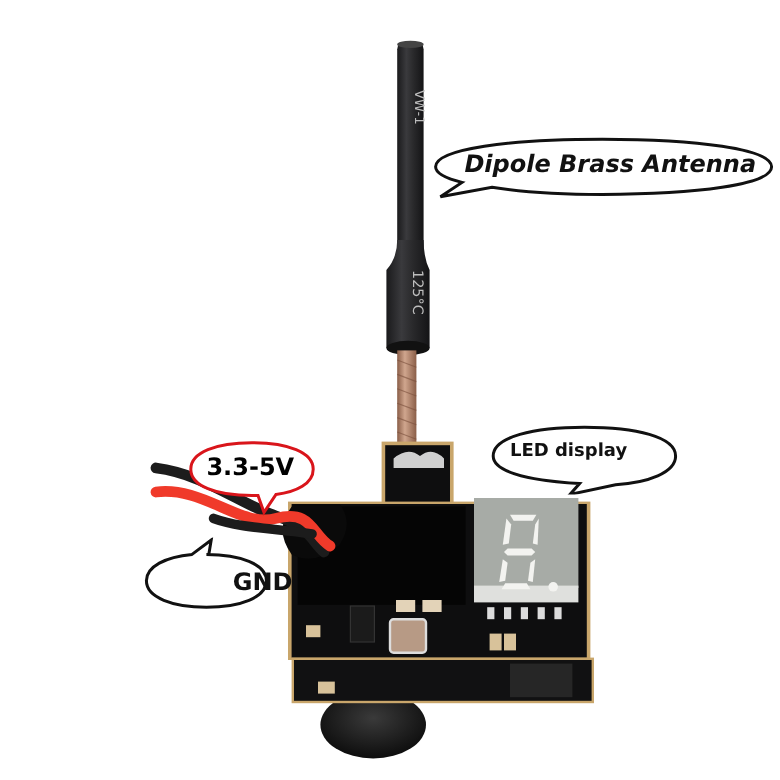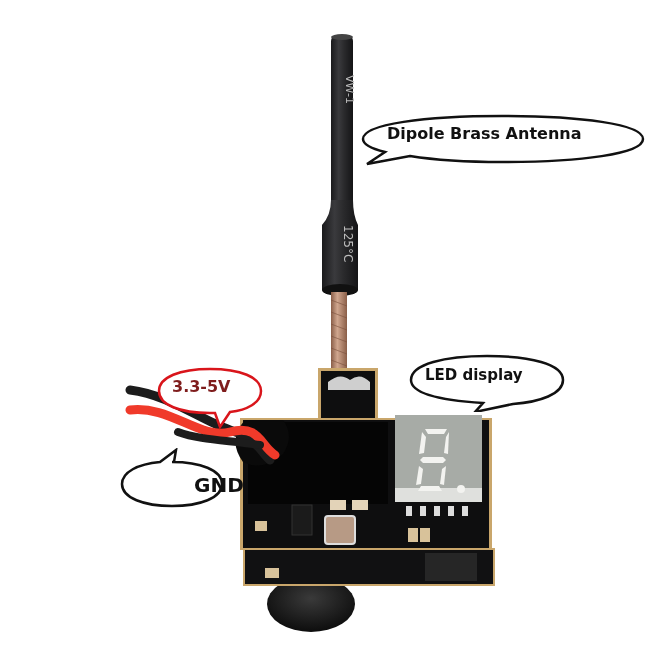--- a/index.html
+++ b/index.html
@@ -104,35 +104,35 @@
       <path d="M130 410 C 170 405, 200 440, 230 432 S 260 446, 275 455" stroke="#f03a2a" stroke-width="9" fill="none" stroke-linecap="round"></path>
       <path d="M178 432 C 200 440, 225 440, 260 445" stroke="#1c1c1c" stroke-width="8" fill="none" stroke-linecap="round"></path>
     </g>
   </svg>
 </div>
 
 <div class="abs" style="left:355px;top:112px;width:295px;height:56px;">
   <svg width="295" height="56" class="abs" style="left:0;top:0;">
     <path d="M147 4 C 225 4, 288 12, 288 27 C 288 42, 225 50, 147 50 C 110 50, 80 48, 55 44 L 12 52 L 30 40 C 14 36, 8 32, 8 27 C 8 12, 70 4, 147 4 Z" fill="#fff" stroke="#111" stroke-width="2.5"></path>
   </svg>
-  <span class="abs label-text" style="left:32px;top:12px;font-size:16px;color:#111;">Dipole Brass Antenna</span>
+  <span class="abs label-text" style="left:32px;top:12px;font-size:20px;color:#111;font-style:italic;">Dipole Brass Antenna</span>
 </div>
 
 <div class="abs" style="left:405px;top:352px;width:170px;height:60px;">
   <svg width="170" height="60" class="abs" style="left:0;top:0;">
     <path d="M82 4 C 125 4, 158 12, 158 28 C 158 42, 135 50, 108 52 L 70 60 L 78 51 C 30 48, 6 40, 6 28 C 6 12, 40 4, 82 4 Z" fill="#fff" stroke="#111" stroke-width="2.5"></path>
   </svg>
   <span class="abs label-text" style="left:20px;top:14px;font-size:15px;color:#111;">LED display</span>
 </div>
 
 <div class="abs" style="left:155px;top:365px;width:112px;height:70px;">
   <svg width="112" height="70" class="abs" style="left:0;top:0;">
     <path d="M55 4 C 85 4, 106 12, 106 26 C 106 38, 92 45, 75 47 L 65 62 L 60 48 C 56 48, 56 48, 55 48 C 25 48, 4 40, 4 26 C 4 12, 25 4, 55 4 Z" fill="#fff" stroke="#d9151b" stroke-width="2.5"></path>
   </svg>
-  <span class="abs label-text" style="left:17px;top:12px;font-size:16px;color:#7f1d1d;">3.3-5V</span>
+  <span class="abs label-text" style="left:17px;top:12px;font-size:20px;color:#000000;">3.3-5V</span>
 </div>
 
 <div class="abs" style="left:118px;top:448px;width:110px;height:62px;">
   <svg width="110" height="62" class="abs" style="left:0;top:0;">
     <path d="M54 14 C 82 14, 104 22, 104 36 C 104 50, 82 58, 54 58 C 26 58, 4 50, 4 36 C 4 24, 20 16, 42 14 L 58 2 L 56 14 Z" fill="#fff" stroke="#111" stroke-width="2.5"></path>
   </svg>
   <span class="abs label-text" style="left:28px;top:25px;font-size:20px;color:#111;margin-left:48px;">GND</span>
 </div>
 
 </body></html>

